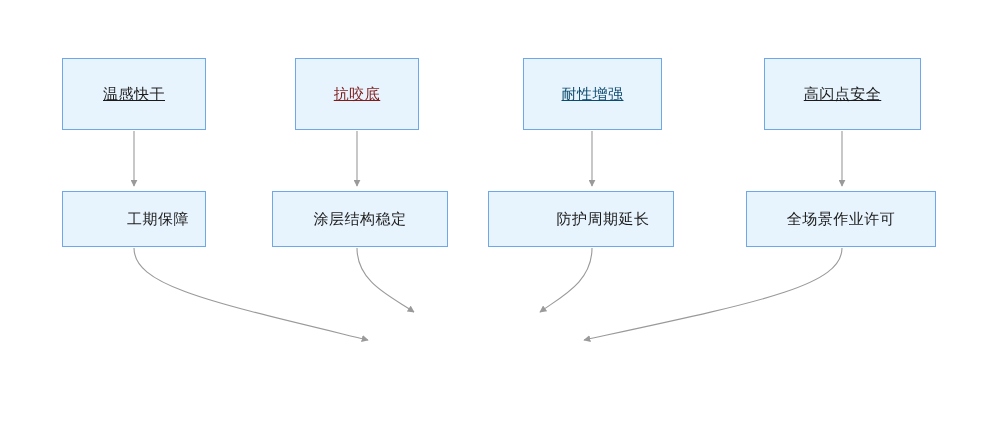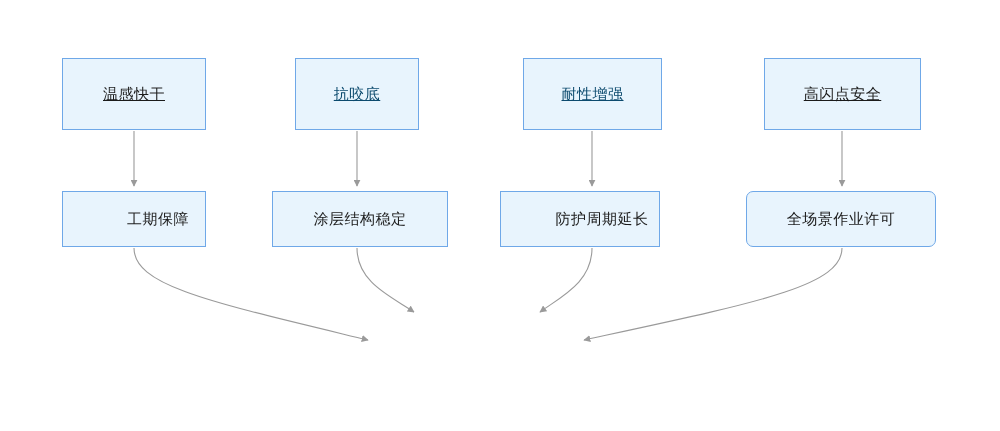--- a/index.html
+++ b/index.html
@@ -70,34 +70,34 @@
       <path d="M 592 131 L 592 186" fill="none" stroke="#9a9a9a" stroke-width="1.1" marker-end="url(#arrowhead)"></path>
       <path d="M 842 131 L 842 186" fill="none" stroke="#9a9a9a" stroke-width="1.1" marker-end="url(#arrowhead)"></path>
       <path d="M 134 248 C 134 286 210 302 368 340" fill="none" stroke="#9a9a9a" stroke-width="1.1" marker-end="url(#arrowhead)"></path>
       <path d="M 357 248 C 357 282 390 296 414 312" fill="none" stroke="#9a9a9a" stroke-width="1.1" marker-end="url(#arrowhead)"></path>
       <path d="M 592 248 C 592 282 562 296 540 312" fill="none" stroke="#9a9a9a" stroke-width="1.1" marker-end="url(#arrowhead)"></path>
       <path d="M 842 248 C 842 286 760 302 584 340" fill="none" stroke="#9a9a9a" stroke-width="1.1" marker-end="url(#arrowhead)"></path>
     </svg>
 <div class="node level-1" style="left: 62px; top: 58px; width: 144px; height: 72px; background: rgb(232, 244, 253); border-color: rgb(111, 168, 232); color: rgb(27, 27, 27);">
       <span class="node-label">温感快干</span>
     </div>
-    <div class="node level-1" style="left: 295px; top: 58px; width: 124px; height: 72px; background: rgb(232, 244, 253); border-color: rgb(111, 168, 232); color: #0c4a6e;">
+    <div class="node level-1" style="left: 295px; top: 58px; width: 124px; height: 72px; background: rgb(232, 244, 253); border-color: rgb(111, 168, 232); color: #7f1d1d;">
       <span class="node-label">抗咬底</span>
     </div>
     <div class="node level-1" style="left: 523px; top: 58px; width: 139px; height: 72px; background: rgb(232, 244, 253); border-color: rgb(111, 168, 232); color: #0c4a6e;">
       <span class="node-label">耐性增强</span>
     </div>
     <div class="node level-1" style="left: 764px; top: 58px; width: 157px; height: 72px; background: rgb(232, 244, 253); border-color: rgb(111, 168, 232); color: rgb(27, 27, 27);">
       <span class="node-label">高闪点安全</span>
     </div>
     <div class="node level-2" style="left: 62px; top: 191px; width: 144px; height: 56px; background: rgb(232, 244, 253); border-color: rgb(111, 168, 232); color: rgb(27, 27, 27); padding-left: 48px;">
       <span class="node-label">工期保障</span>
     </div>
     <div class="node level-2" style="left: 272px; top: 191px; width: 176px; height: 56px; background: rgb(232, 244, 253); border-color: rgb(111, 168, 232); color: rgb(27, 27, 27);">
       <span class="node-label">涂层结构稳定</span>
     </div>
-    <div class="node level-2" style="left: 500px; top: 191px; width: 160px; height: 56px; background: rgb(232, 244, 253); border-color: rgb(111, 168, 232); color: rgb(27, 27, 27); padding-left: 44px;">
+    <div class="node level-2" style="left: 488px; top: 191px; width: 186px; height: 56px; background: rgb(232, 244, 253); border-color: rgb(111, 168, 232); color: rgb(27, 27, 27); padding-left: 44px;">
       <span class="node-label">防护周期延长</span>
     </div>
-    <div class="node level-2" style="left: 746px; top: 191px; width: 190px; height: 56px; background: rgb(232, 244, 253); border-color: rgb(111, 168, 232); color: rgb(27, 27, 27); border-radius: 7px;">
+    <div class="node level-2" style="left: 746px; top: 191px; width: 190px; height: 56px; background: rgb(232, 244, 253); border-color: rgb(111, 168, 232); color: rgb(27, 27, 27);">
       <span class="node-label">全场景作业许可</span>
     </div>
   </div>
 
 </body></html>

